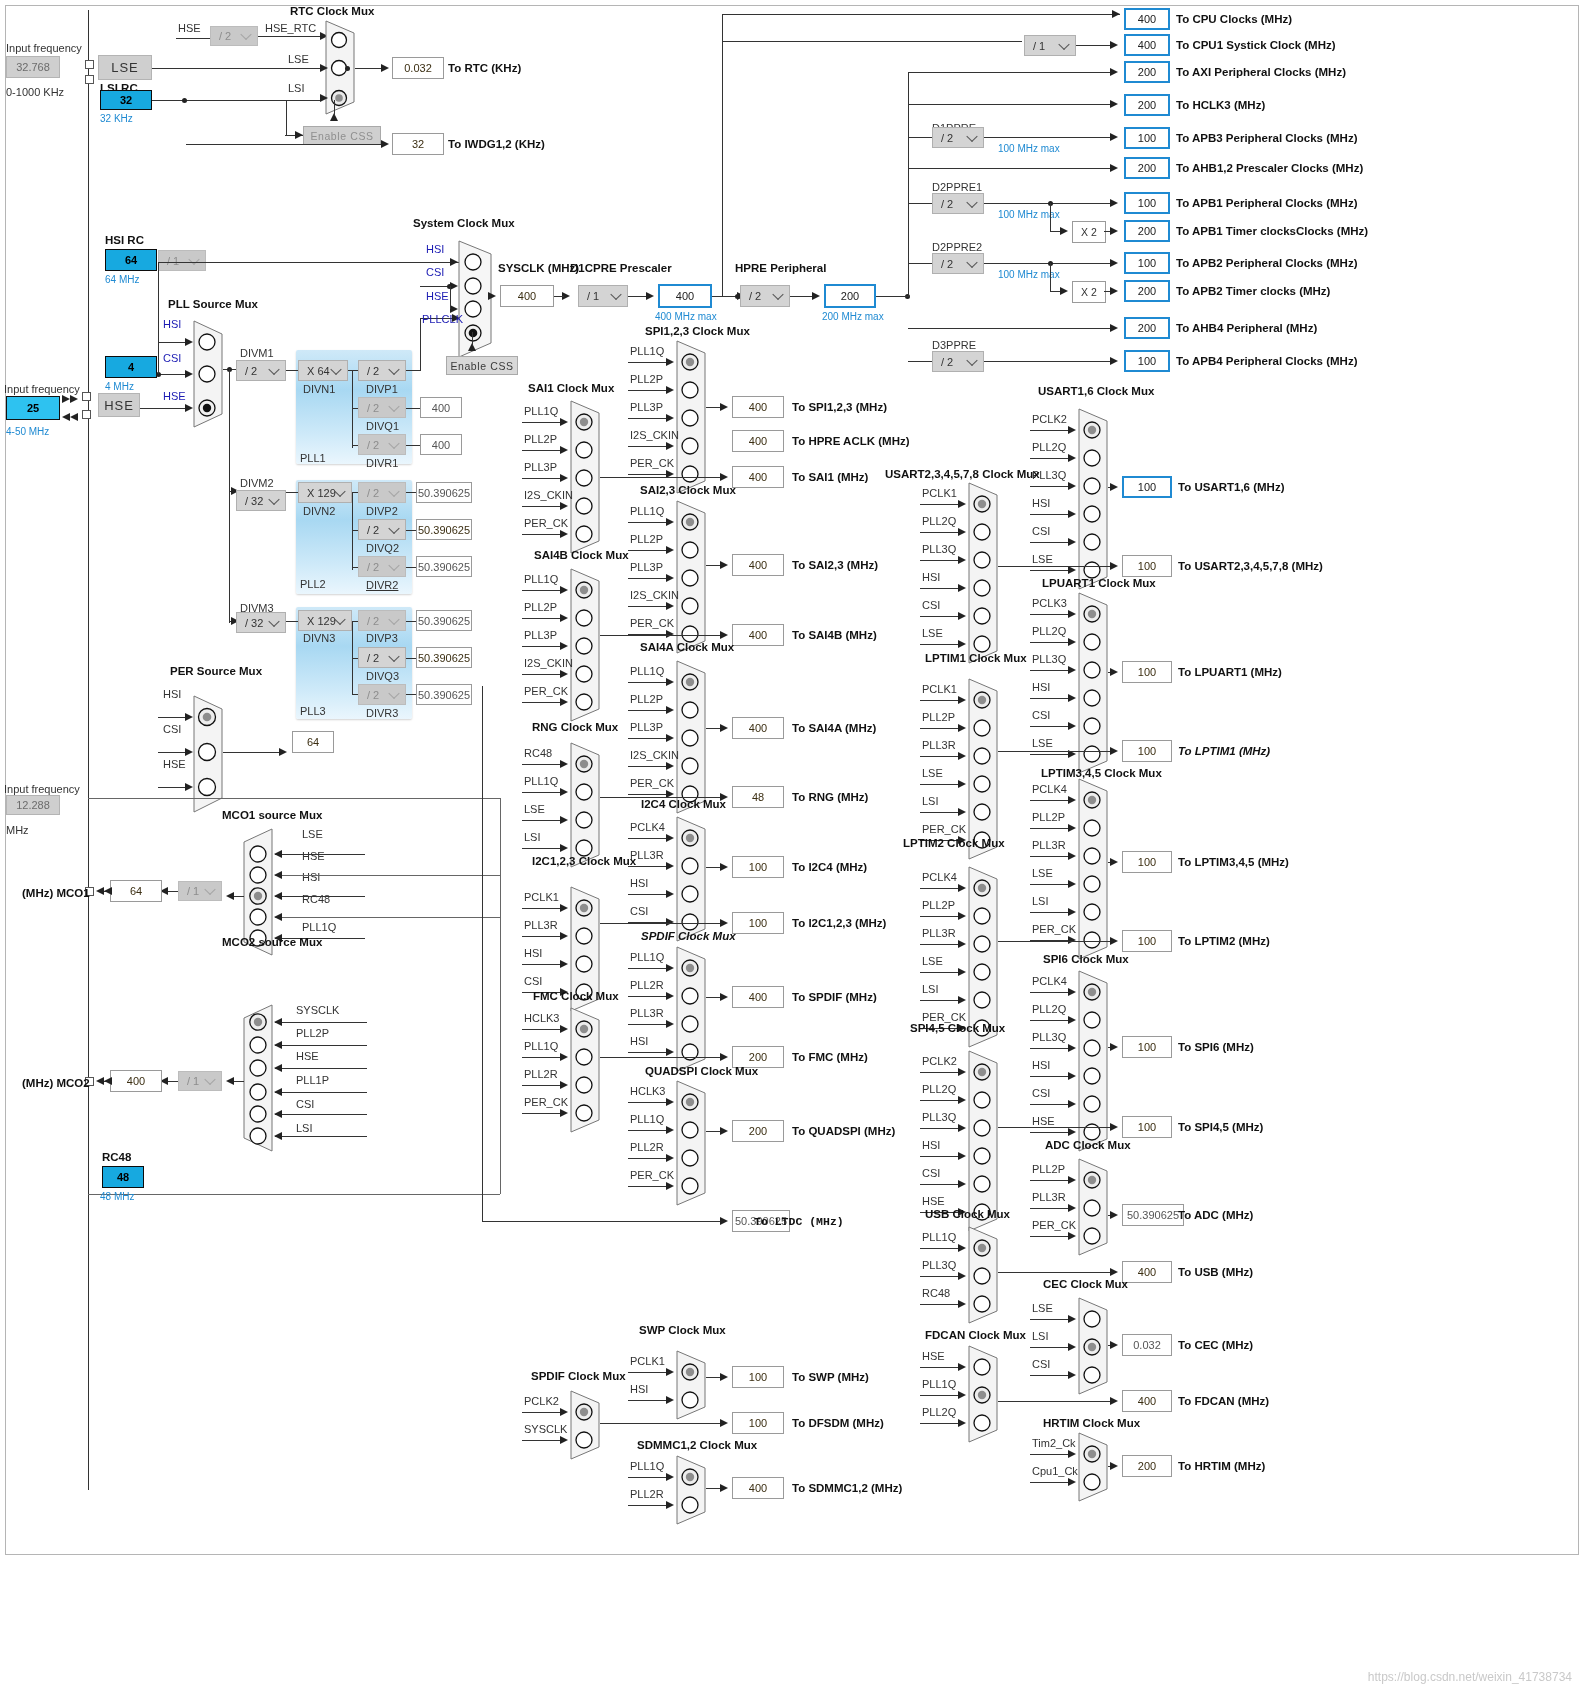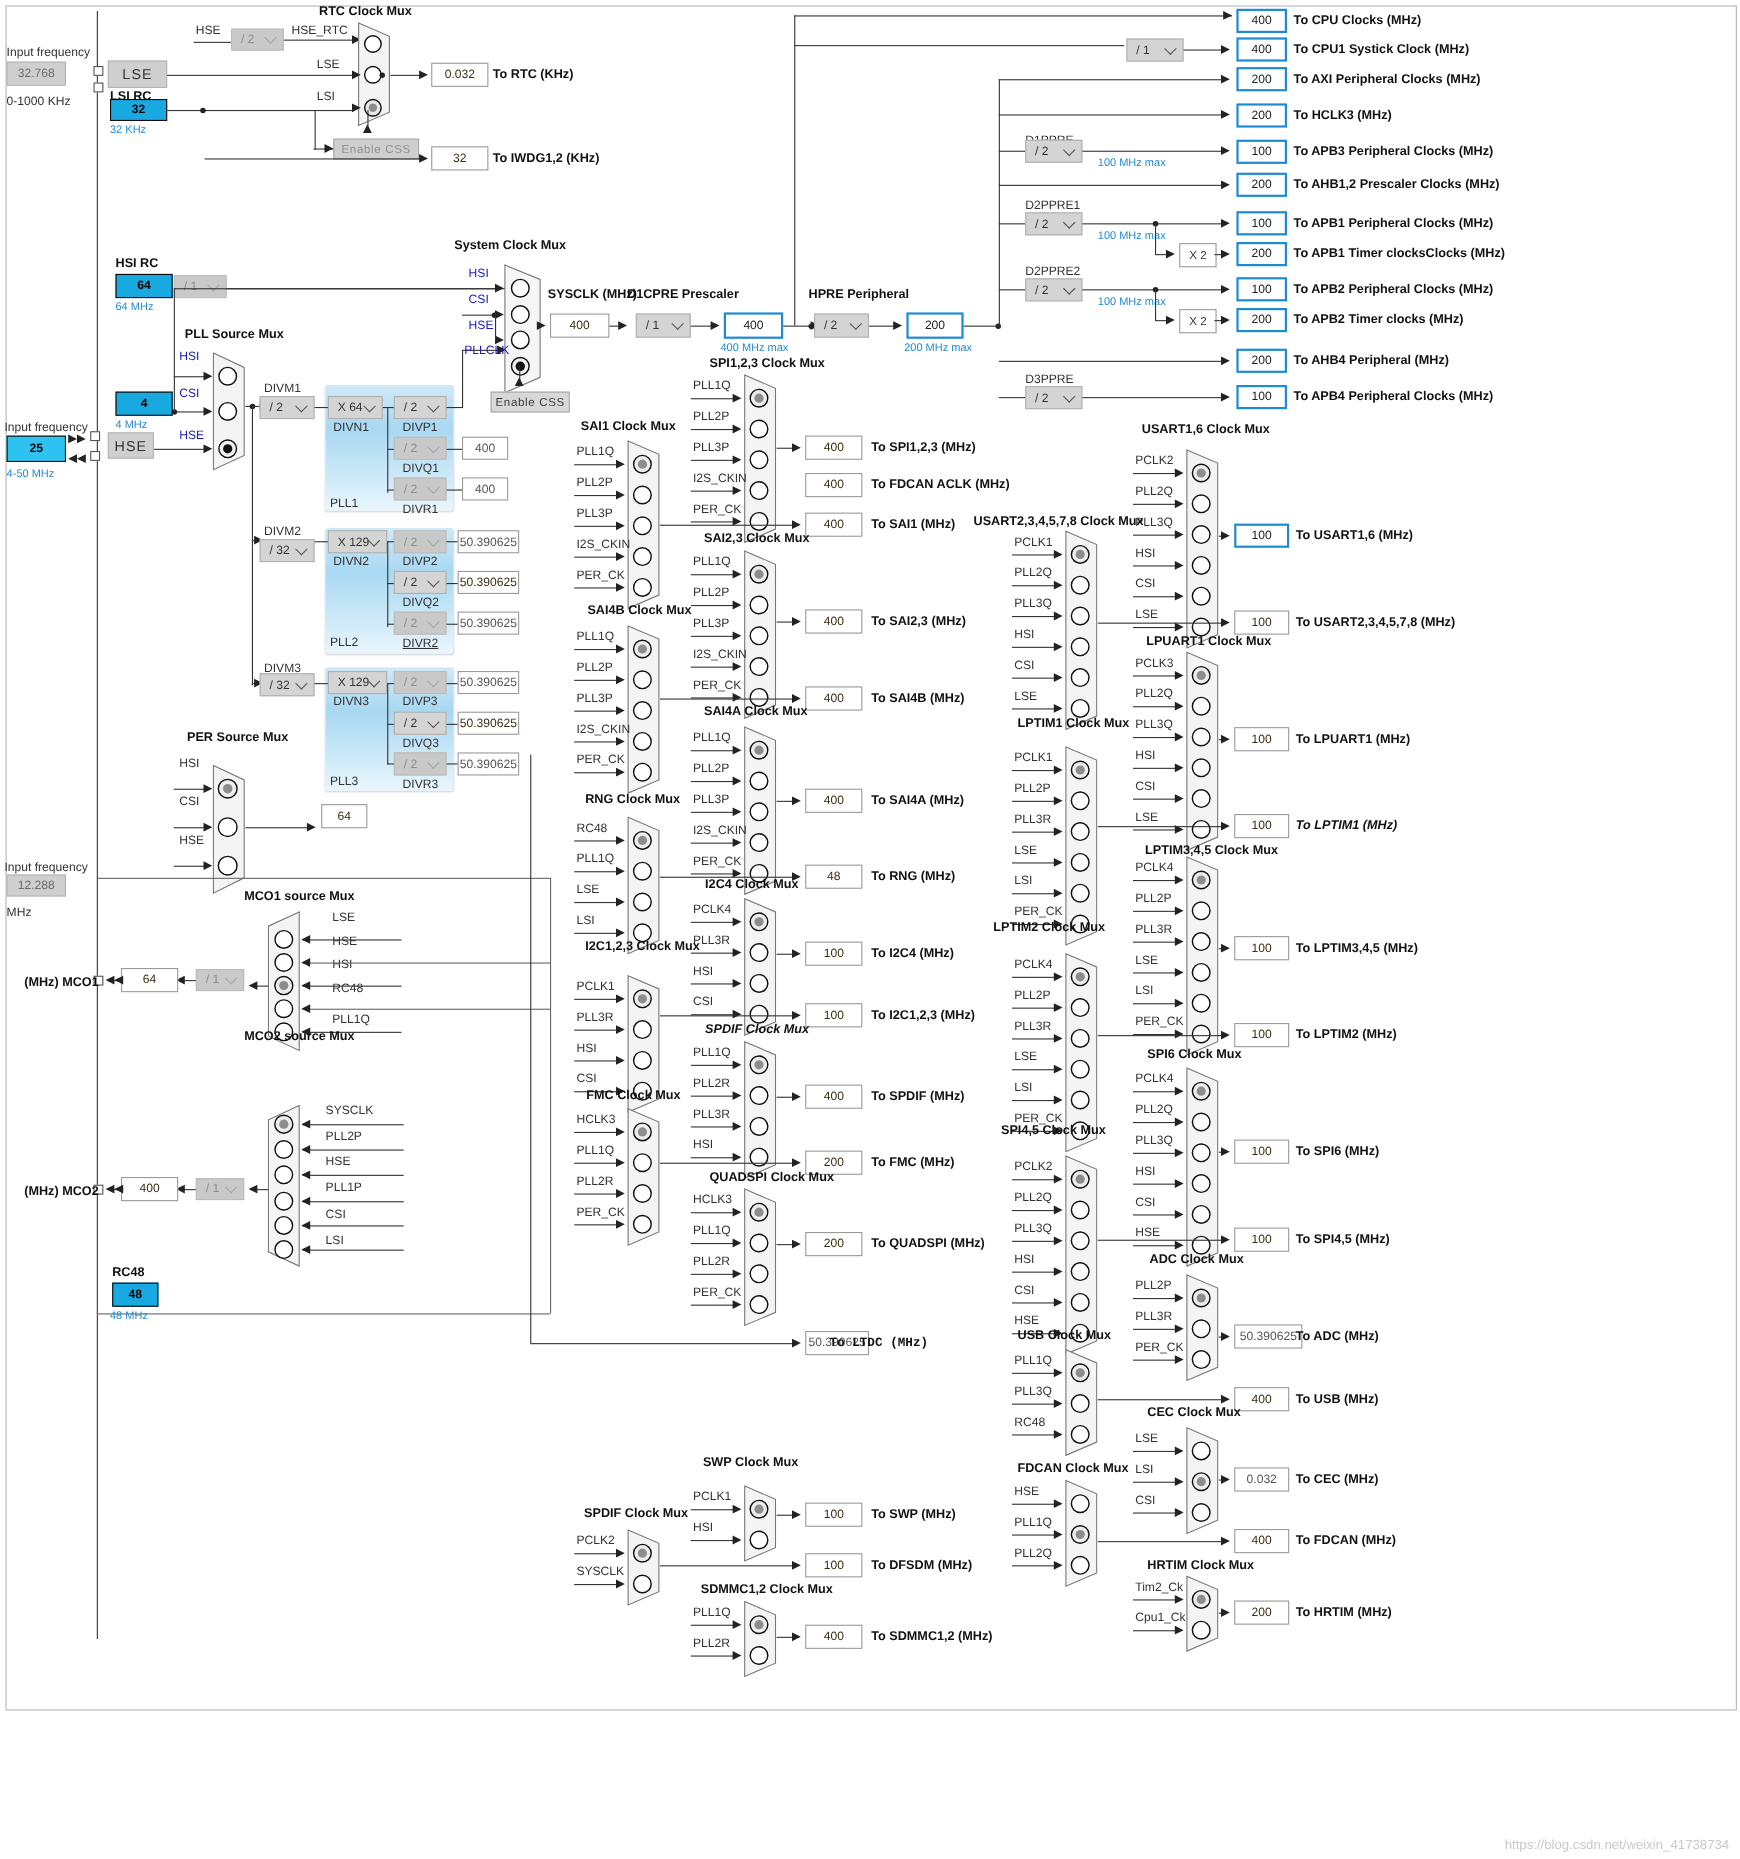--- a/index.html
+++ b/index.html
@@ -606,21 +606,21 @@
       <div class="arr" style="left:666px;top:413.5px;"></div>
       <div class="lbl" style="left:630px;top:429px;">I2S_CKIN</div>
       <div class="h" style="left:628px;top:446px;width:40px;"></div>
       <div class="arr" style="left:666px;top:441.5px;"></div>
       <div class="lbl" style="left:630px;top:457px;">PER_CK</div>
       <div class="h" style="left:628px;top:474px;width:40px;"></div>
       <div class="arr" style="left:666px;top:469.5px;"></div>
       <div class="h" style="left:706px;top:407px;width:16px;"></div>
       <div class="arr" style="left:720px;top:402.5px;"></div>
       <div class="vbox" style="left:732px;top:430px;width:52px;height:22px;">400</div>
-      <div class="lbl outname" style="left:792px;top:435px;">To FDCAN ACLK (MHz)</div>
+      <div class="lbl outname" style="left:792px;top:435px;">To HPRE ACLK (MHz)</div>
       <div class="vbox" style="left:732px;top:466px;width:52px;height:22px;">400</div>
       <div class="lbl outname" style="left:792px;top:471px;">To SAI1 (MHz)</div>
       <div class="lbl title" style="left:528px;top:382px;">SAI1 Clock Mux</div>
       <svg class="mux" style="left:570px;top:400px;" width="30" height="154">
         <polygon points="1,1 29,13 29,141 1,153" fill="#f4f4f4" stroke="#777" stroke-width="1"></polygon>
         <circle cx="14" cy="22" r="8" fill="#ededed" stroke="#111" stroke-width="1.3"></circle>
         <circle cx="14" cy="22" r="4.2" fill="#8d8d8d"></circle>
         <circle cx="14" cy="50" r="8" fill="#fff" stroke="#111" stroke-width="1.3"></circle>
         <circle cx="14" cy="78" r="8" fill="#fff" stroke="#111" stroke-width="1.3"></circle>
         <circle cx="14" cy="106" r="8" fill="#fff" stroke="#111" stroke-width="1.3"></circle>

